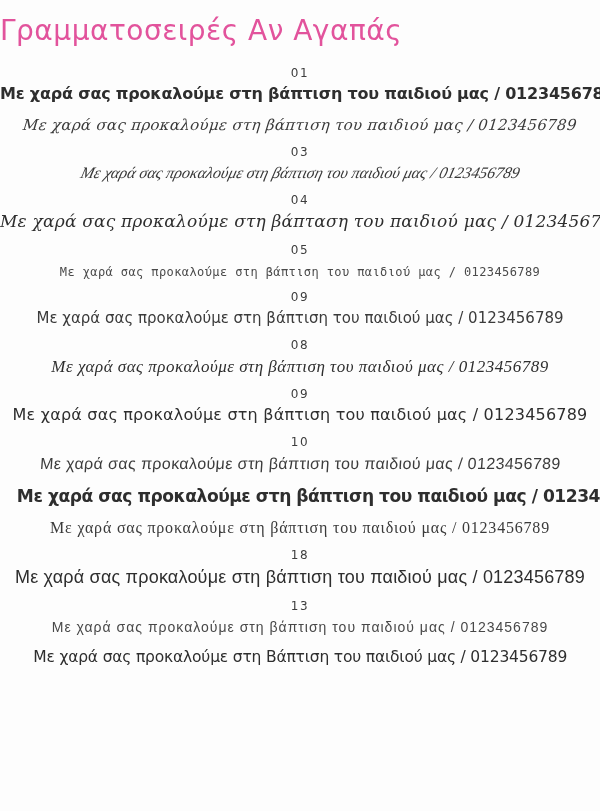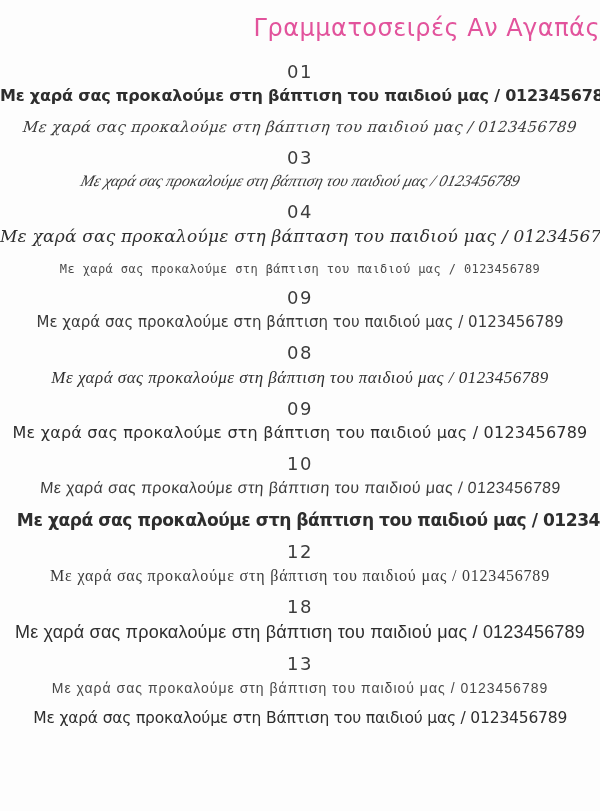--- a/index.html
+++ b/index.html
@@ -11,36 +11,36 @@
     overflow: hidden;
   }
   .page {
     width: 600px;
     height: 811px;
     box-sizing: border-box;
     padding-top: 8px;
     font-family: "DejaVu Sans", sans-serif;
   }
   .title {
-    text-align: right;
+    text-align: left;
     font-family: "DejaVu Sans", sans-serif;
     font-weight: normal;
-    font-size: 24px;
+    font-size: 28px;
     letter-spacing: 0.5px;
     color: #e2539c;
     margin: 6px 0 20px 0;
   }
   .specimen-list { width: 100%; }
   .row {
     text-align: center;
     margin-bottom: 11px;
   }
   .num {
     font-family: "DejaVu Sans", sans-serif;
-    font-size: 18px;
+    font-size: 12px;
     letter-spacing: 1.5px;
     color: #3d3d3d;
     margin-bottom: 4px;
     line-height: 1.1;
   }
   .sample {
     display: inline-block;
     color: #2e2e2e;
     white-space: nowrap;
     line-height: 1.25;
@@ -64,24 +64,24 @@
 </head>
 <body>
 
 <div class="page">
   <h1 class="title">Γραμματοσειρές Αν Αγαπάς</h1>
   <div class="specimen-list">
       <div class="row f01"><div class="num">01</div><div class="sample">Με χαρά σας προκαλούμε στη βάπτιση του παιδιού μας / 0123456789</div></div>
       <div class="row f02"><div class="sample">Με χαρά σας προκαλούμε στη βάπτιση του παιδιού μας / 0123456789</div></div>
       <div class="row f03"><div class="num">03</div><div class="sample">Με χαρά σας προκαλούμε στη βάπτιση του παιδιού μας / 0123456789</div></div>
       <div class="row f04"><div class="num">04</div><div class="sample">Με χαρά σας προκαλούμε στη βάπταση του παιδιού μας / 0123456789</div></div>
-      <div class="row f05"><div class="sample">Με χαρά σας προκαλούμε στη βάπτιση του παιδιού μας / 0123456789</div></div>
+      <div class="row f05"><div class="num">05</div><div class="sample">Με χαρά σας προκαλούμε στη βάπτιση του παιδιού μας / 0123456789</div></div>
       <div class="row f06"><div class="num">09</div><div class="sample">Με χαρά σας προκαλούμε στη βάπτιση του παιδιού μας / 0123456789</div></div>
       <div class="row f08"><div class="num">08</div><div class="sample">Με χαρά σας προκαλούμε στη βάπτιση του παιδιού μας / 0123456789</div></div>
       <div class="row f09"><div class="num">09</div><div class="sample">Με χαρά σας προκαλούμε στη βάπτιση του παιδιού μας / 0123456789</div></div>
       <div class="row f10"><div class="num">10</div><div class="sample">Με χαρά σας προκαλούμε στη βάπτιση του παιδιού μας / 0123456789</div></div>
       <div class="row f11"><div class="sample">Με χαρά σας προκαλούμε στη βάπτιση του παιδιού μας / 0123456789</div></div>
-      <div class="row f12"><div class="num">12</div><div class="sample">Με χαρά σας προκαλούμε στη βάπτιση του παιδιού μας / 0123456789</div></div>
+      <div class="row f12"><div class="sample">Με χαρά σας προκαλούμε στη βάπτιση του παιδιού μας / 0123456789</div></div>
       <div class="row f15"><div class="num">18</div><div class="sample">Με χαρά σας προκαλούμε στη βάπτιση του παιδιού μας / 0123456789</div></div>
       <div class="row f16"><div class="num">13</div><div class="sample">Με χαρά σας προκαλούμε στη βάπτιση του παιδιού μας / 0123456789</div></div>
       <div class="row f17"><div class="sample">Με χαρά σας προκαλούμε στη Βάπτιση του παιδιού μας / 0123456789</div></div>
     </div>
 </div>
 
 </body></html>

